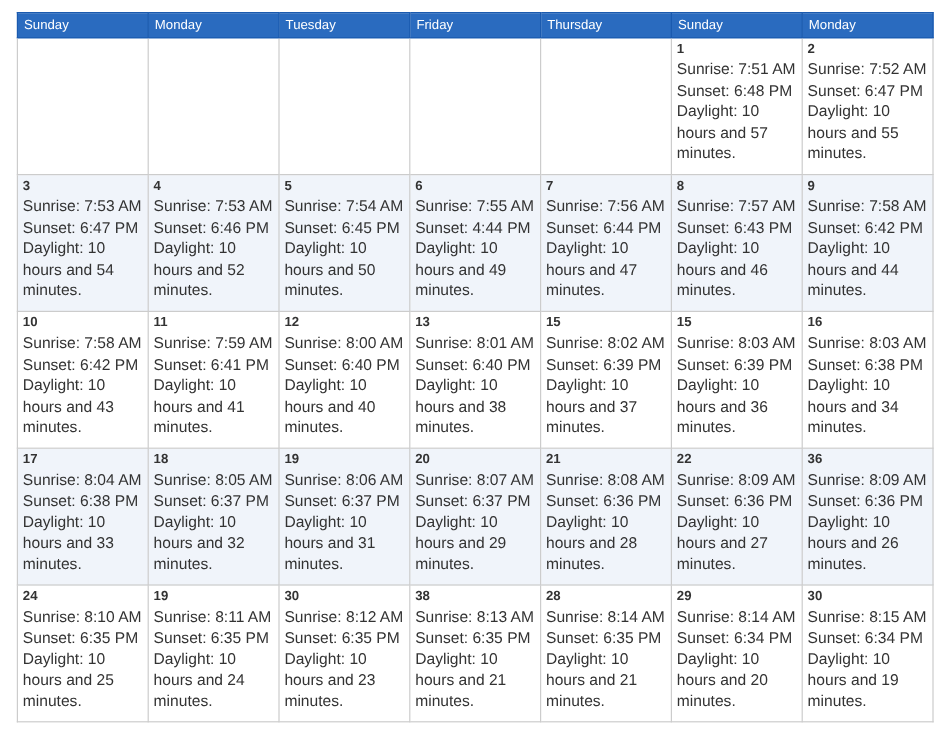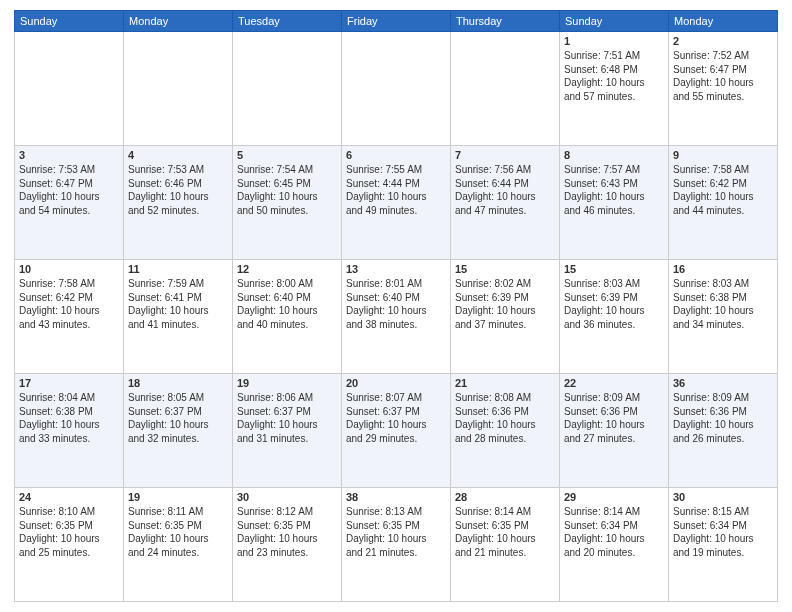--- a/index.html
+++ b/index.html
@@ -71,21 +71,21 @@
       background: #fff;
     }
     .day-num {
       font-size: 11px;
       font-weight: bold;
       color: #333;
       display: block;
       margin-bottom: 2px;
     }
     .day-content {
-      font-size: 10px;
+      font-size: 13px;
       color: #333;
       line-height: 1.35;
     }
     .empty-cell {
       background: #fff !important;
     }
   </style>
 </head>
 <body>
 

